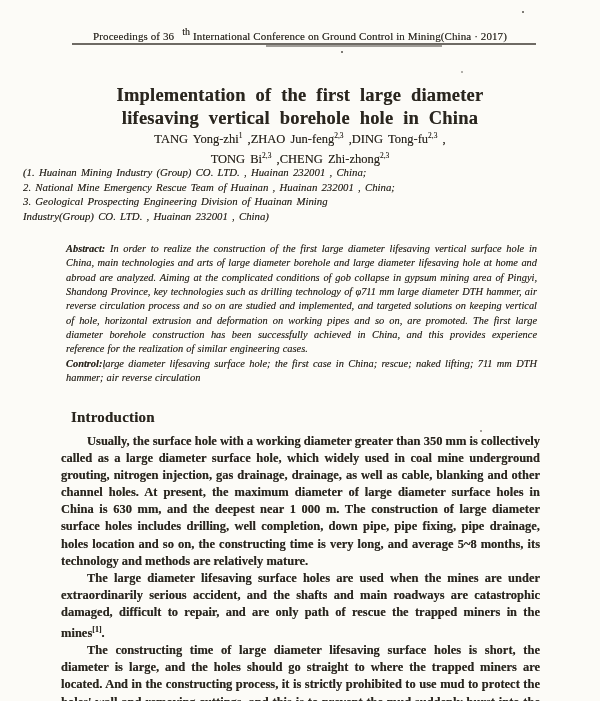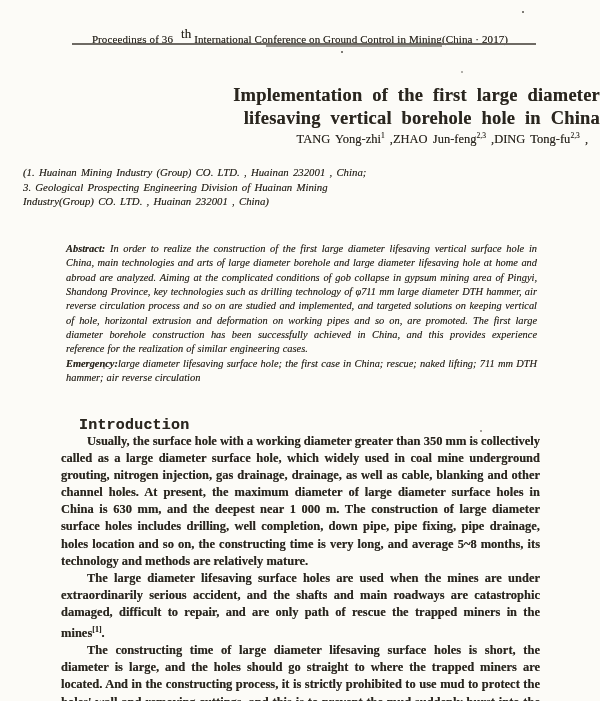--- a/index.html
+++ b/index.html
@@ -3,39 +3,39 @@
 <meta charset="utf-8">
 <style>
   html,body{margin:0;padding:0;background:#e9e9e9;}
   .page{
     position:relative;width:600px;height:701px;margin:0 auto;
     background:#fcfbf7;overflow:hidden;color:#2a261f;
     font-family:"Liberation Serif","DejaVu Serif",serif;
     text-shadow:0 0 .5px rgba(42,38,31,.55);
   }
   .runhead{position:absolute;top:26px;left:0;right:0;text-align:center;font-size:11px;letter-spacing:.1px;}
-  .runhead sup{font-size:13px;padding-left:8px;}
+  .runhead sup{font-size:10px;padding-left:8px;}
   .rule{position:absolute;top:43px;left:72px;width:464px;height:2px;background:#6e6a64;}
   .rule-smudge{position:absolute;top:45px;left:266px;width:176px;height:2px;background:#44403a;opacity:.5;filter:blur(.5px);}
 
   .title{position:absolute;top:84px;left:0;right:0;margin:0;text-align:center;
     font-size:18.5px;line-height:22.5px;font-weight:700;word-spacing:5px;letter-spacing:.2px;}
-  .title .tline{display:block;text-align:right;}
+  .title .tline{display:block;}
 
-  .authors{position:absolute;top:128px;left:0;right:12px;text-align:right;font-size:12.5px;line-height:15.8px;word-spacing:2px;}
+  .authors{position:absolute;top:128px;left:0;right:0;text-align:center;font-size:12.5px;line-height:15.8px;word-spacing:2px;}
   .authors sup{font-size:7.5px;letter-spacing:0;}
 
   .affils{position:absolute;top:165px;left:0;right:0;text-align:left;font-style:italic;font-size:10.8px;line-height:14.6px;word-spacing:1.5px;margin-left:23px;}
 
   .abs{position:absolute;top:242px;left:66px;width:471px;font-size:10.4px;line-height:14.35px;text-align:justify;word-spacing:.5px;font-style:italic;}
   .abs p{margin:0;}
   .abs b{font-weight:700;}
 
-  .sec{position:absolute;top:409px;left:71px;margin:8px;
-    font-family:Liberation Mono, monospace;
+  .sec{position:absolute;top:409px;left:71px;margin:0;
+    font-family:Liberation Serif, serif;
     font-size:15px;font-weight:700;letter-spacing:.2px;}
 
   .bodytext{position:absolute;top:433px;left:61px;width:479px;font-size:12.5px;line-height:17.1px;text-align:justify;}
   .bodytext p{margin:0;text-indent:26px;font-weight:bold;}
   .bodytext sup{font-size:8px;}
 
   .speck{position:absolute;border-radius:50%;background:#55504a;display:block;}
 </style>
 </head>
 <body>
@@ -46,31 +46,33 @@
   <div class="rule"></div>
   <div class="rule-smudge"></div>
 
   <h1 class="title">
     <span class="tline">Implementation of the first large diameter</span>
     <span class="tline">lifesaving vertical borehole hole in China</span>
   </h1>
 
   <div class="authors">
     <div><span>TANG Yong-zhi</span><sup>1</sup><span> ,ZHAO Jun-feng</span><sup>2,3</sup><span> ,DING Tong-fu</span><sup>2,3</sup><span> ,</span></div>
+    <div><span>TONG Bi</span><sup>2,3</sup><span> ,CHENG Zhi-zhong</span><sup>2,3</sup></div>
   </div>
 
   <div class="affils">
     <div>(1. Huainan Mining Industry (Group) CO. LTD. , Huainan 232001 , China;</div>
+    <div>2. National Mine Emergency Rescue Team of Huainan , Huainan 232001 , China;</div>
     <div>3. Geological Prospecting Engineering Division of Huainan Mining</div>
     <div>Industry(Group) CO. LTD. , Huainan 232001 , China)</div>
   </div>
 
   <div class="abs">
     <p><b>Abstract:</b> <span>In order to realize the construction of the first large diameter lifesaving vertical surface hole in China, main technologies and arts of large diameter borehole and large diameter lifesaving hole at home and abroad are analyzed. Aiming at the complicated conditions of gob collapse in gypsum mining area of Pingyi, Shandong Province, key technologies such as drilling technology of φ711 mm large diameter DTH hammer, air reverse circulation process and so on are studied and implemented, and targeted solutions on keeping vertical of hole, horizontal extrusion and deformation on working pipes and so on, are promoted. The first large diameter borehole construction has been successfully achieved in China, and this provides experience reference for the realization of similar engineering cases.</span></p>
-    <p><b>Emergency:</b><span>large diameter lifesaving surface hole; the first case in China; rescue; naked lifting; 711 mm DTH hammer; air reverse circulation</span></p>
+    <p><b>Control:</b><span>large diameter lifesaving surface hole; the first case in China; rescue; naked lifting; 711 mm DTH hammer; air reverse circulation</span></p>
   </div>
 
   <h2 class="sec">Introduction</h2>
 
   <div class="bodytext">
     <p>Usually, the surface hole with a working diameter greater than 350 mm is collectively called as a large diameter surface hole, which widely used in coal mine underground grouting, nitrogen injection, gas drainage, drainage, as well as cable, blanking and other channel holes. At present, the maximum diameter of large diameter surface holes in China is 630 mm, and the deepest near 1 000 m. The construction of large diameter surface holes includes drilling, well completion, down pipe, pipe fixing, pipe drainage, holes location and so on, the constructing time is very long, and average 5~8 months, its technology and methods are relatively mature.</p>
     <p><span>The large diameter lifesaving surface holes are used when the mines are under extraordinarily serious accident, and the shafts and main roadways are catastrophic damaged, difficult to repair, and are only path of rescue the trapped miners in the mines</span><sup>[1]</sup><span>.</span></p>
     <p>The constructing time of large diameter lifesaving surface holes is short, the diameter is large, and the holes should go straight to where the trapped miners are located. And in the constructing process, it is strictly prohibited to use mud to protect the holes' wall and removing cuttings, and this is to prevent the mud suddenly burst into the holes and cause secondary damage to the trapped miners. Therefore, it is necessary to use large DTH</p>
   </div>
 

